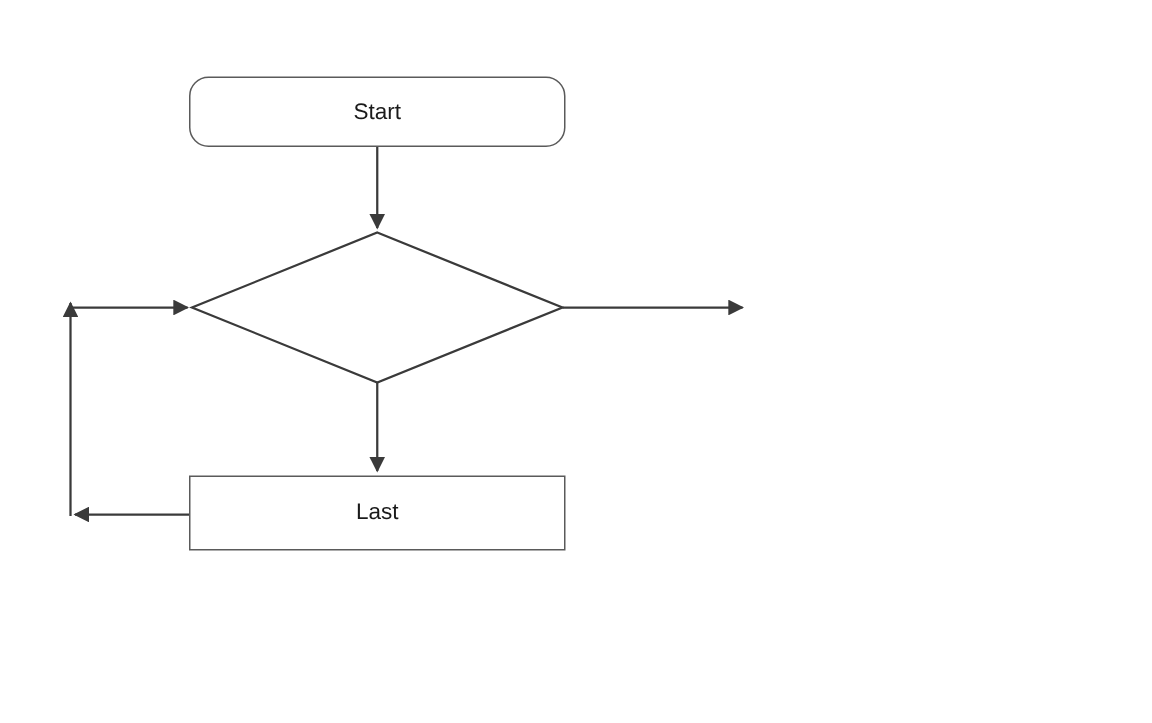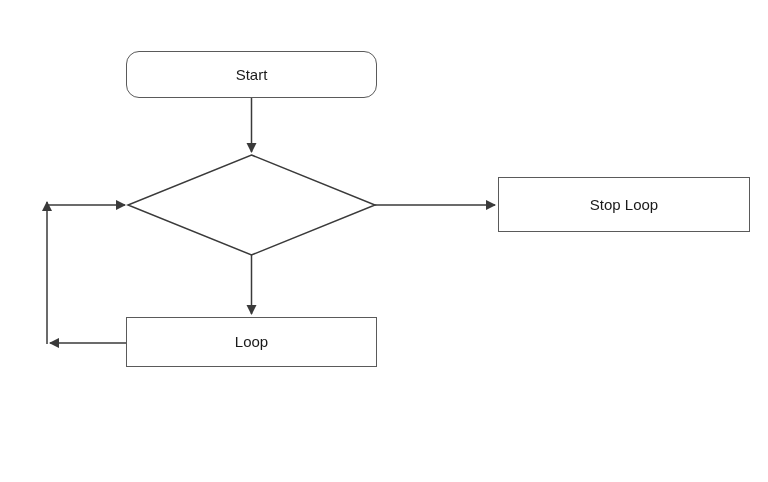--- a/index.html
+++ b/index.html
@@ -110,21 +110,18 @@
     <line x1="47" y1="344" x2="47" y2="202" stroke="#3a3a3a" stroke-width="1.5" marker-end="url(#arrow)"></line>
 
     <line x1="47" y1="205" x2="125" y2="205" stroke="#3a3a3a" stroke-width="1.5" marker-end="url(#arrow)"></line>
   </svg>
 
   <div class="node" id="node-start">
     <span>Start</span>
   </div>
 
 
-  <div class="node" id="node-stop-loop">
-    <span>Stop Loop</span>
-  </div>
 
   <div class="node" id="node-print">
-    <span>Loop</span>
+    <span>Last</span>
   </div>
 
 </div>
 
 </body></html>

